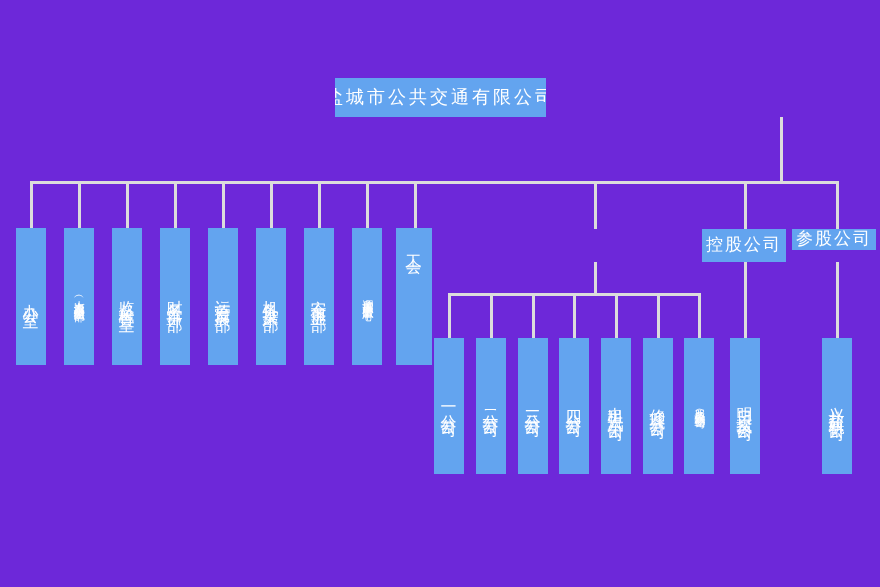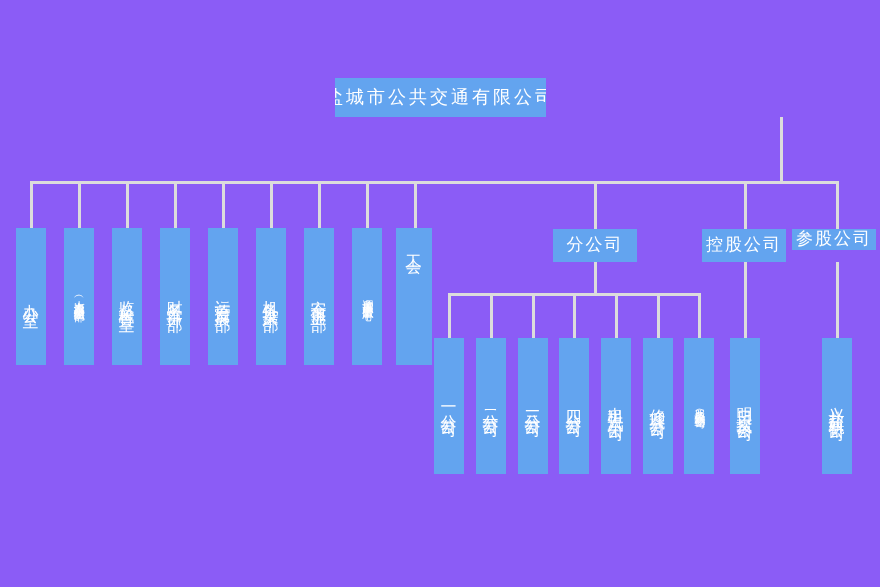--- a/index.html
+++ b/index.html
@@ -8,21 +8,21 @@
     padding: 0;
     background: #ffffff;
   }
   body {
     font-family: "Liberation Sans", "DejaVu Sans", sans-serif;
   }
   #chart-root {
     position: relative;
     width: 880px;
     height: 587px;
-    background: #8b5cf6;
+    background: #6d28d9;
     overflow: hidden;
   }
   
   .line {
     position: absolute;
     background: #dcdcdc;
   }
   .line-v { width: 3px; }
   .line-h { height: 3px; }
 
@@ -120,21 +120,20 @@
   <div class="node vert" style="left:208px; top:228px; width:30px; height:137px;">运营发展部</div>
 
   <div class="node vert" style="left:256px; top:228px; width:30px; height:137px;">机务技术部</div>
 
   <div class="node vert" style="left:304px; top:228px; width:30px; height:137px;">安全保卫部</div>
 
   <div class="node vert small" style="left:352px; top:228px; width:30px; height:137px;">调度指挥中心（监管中心）</div>
 
   <div class="node vert spread" style="left:396px; top:228px; width:36px; height:137px;">工会</div>
 
-  <div class="node horiz" style="left:553px; top:229px; width:84px; height:33px;">分公司</div>
 
   <div class="line line-v" style="left:594px; top:262px; height:31px;"></div>
 
   <div class="line line-h" style="left:448px; top:293px; width:252px; height:3px;"></div>
 
   <div class="line line-v" style="left:448px; top:293px; height:45px;"></div>
   <div class="line line-v" style="left:490px; top:293px; height:45px;"></div>
   <div class="line line-v" style="left:532px; top:293px; height:45px;"></div>
   <div class="line line-v" style="left:573px; top:293px; height:45px;"></div>
   <div class="line line-v" style="left:615px; top:293px; height:45px;"></div>

